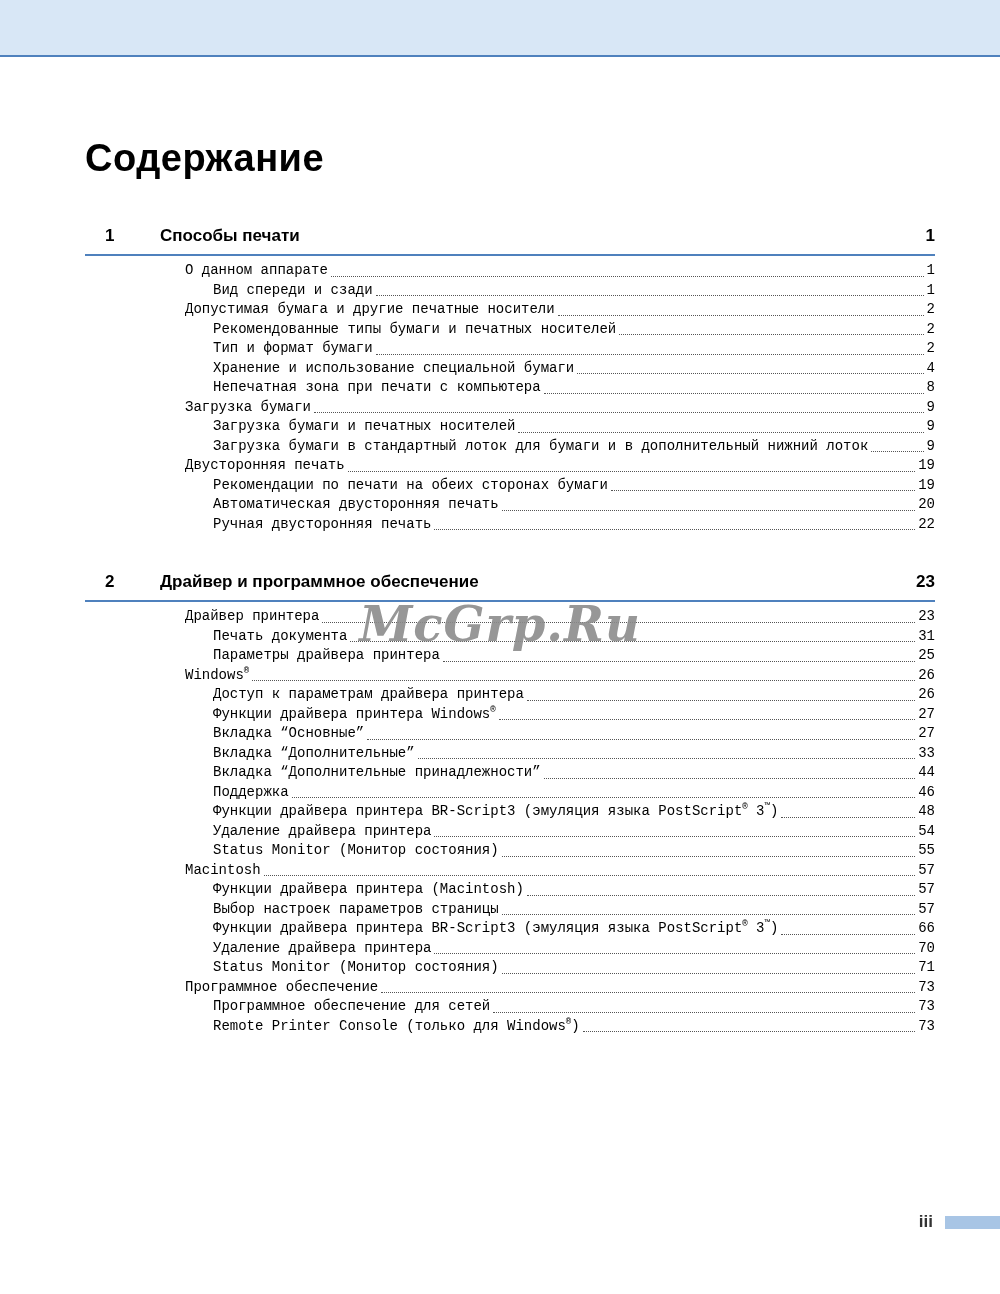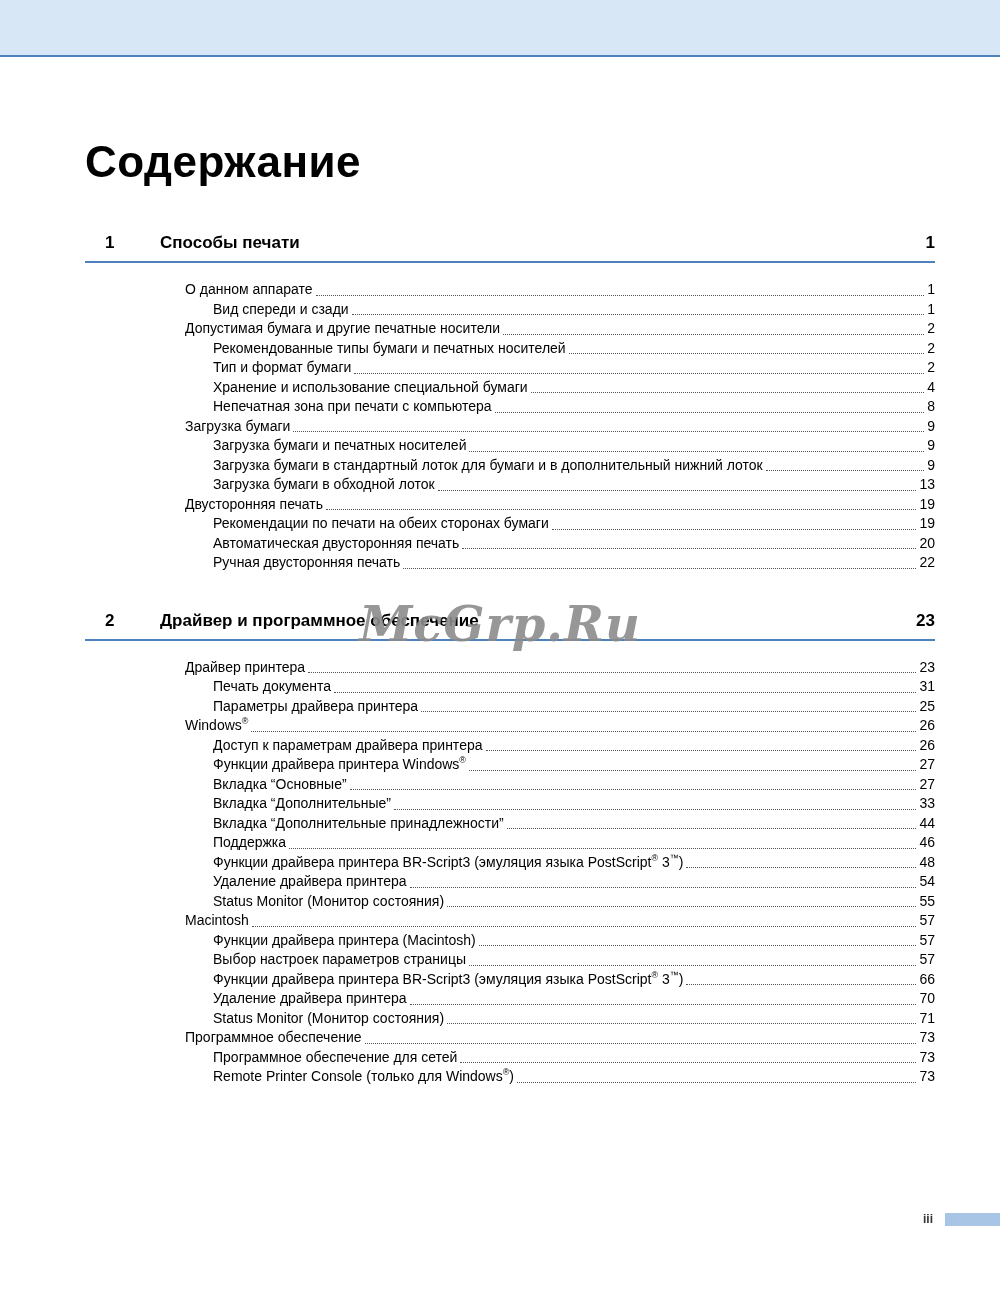--- a/index.html
+++ b/index.html
@@ -23,42 +23,42 @@
     width:100%;height:57px;
     background:var(--band);
     border-bottom:2px solid var(--accent);
   }
   .content{
     position:relative;
     padding:0 65px 0 85px;
   }
   .doc-title{
     margin:80px 0 46px 0;
-    font-size:44px;
+    font-size:38px;
     font-weight:bold;
     letter-spacing:0.5px;
   }
   .chapter-head{
     display:flex;
     align-items:baseline;
     font-size:17px;
     font-weight:bold;
     padding-bottom:8px;
     border-bottom:2px solid var(--accent);
     margin-top:38px;
   }
   .chapter-head:first-of-type{margin-top:0;}
   .chapter-num{
     margin-left:20px;
     width:55px;
     flex:0 0 auto;
   }
   .chapter-title{flex:1 1 auto;}
   .chapter-page{flex:0 0 auto;}
-  .entries{margin-top:17px;}
+  .entries{margin-top:5px;font-family:Liberation Mono, monospace;}
   .toc-row{
     display:flex;
     align-items:flex-end;
     font-size:14px;
     line-height:19.5px;
   }
   .toc-row.lvl1{margin-left:100px;}
   .toc-row.lvl2{margin-left:128px;align-items:flex-end;}
   .entry-label{
     flex:0 1 auto;
@@ -94,21 +94,21 @@
   .footer{
     position:absolute;
     top:1212px;
     right:0;
     width:100%;
     display:flex;
     justify-content:flex-end;
     align-items:center;
   }
   .folio{
-    font-size:12px;
+    font-size:17px;
     font-weight:bold;
     color:#333;
   }
   .footer-bar{
     display:inline-block;
     width:55px;
     height:13px;
     background:var(--footer-bar);
     margin-left:12px;
   }
@@ -170,25 +170,20 @@
         <div class="toc-row lvl2">
           <span class="entry-label">Загрузка бумаги и печатных носителей</span>
           <span class="dot-leader"></span>
           <span class="entry-page">9</span>
         </div>
         <div class="toc-row lvl2">
           <span class="entry-label">Загрузка бумаги в стандартный лоток для бумаги и в дополнительный нижний лоток</span>
           <span class="dot-leader"></span>
           <span class="entry-page">9</span>
         </div>
-        <div class="toc-row lvl2">
-          <span class="entry-label">Загрузка бумаги в обходной лоток</span>
-          <span class="dot-leader"></span>
-          <span class="entry-page">13</span>
-        </div>
         <div class="toc-row lvl1">
           <span class="entry-label">Двусторонняя печать</span>
           <span class="dot-leader"></span>
           <span class="entry-page">19</span>
         </div>
         <div class="toc-row lvl2">
           <span class="entry-label">Рекомендации по печати на обеих сторонах бумаги</span>
           <span class="dot-leader"></span>
           <span class="entry-page">19</span>
         </div>

